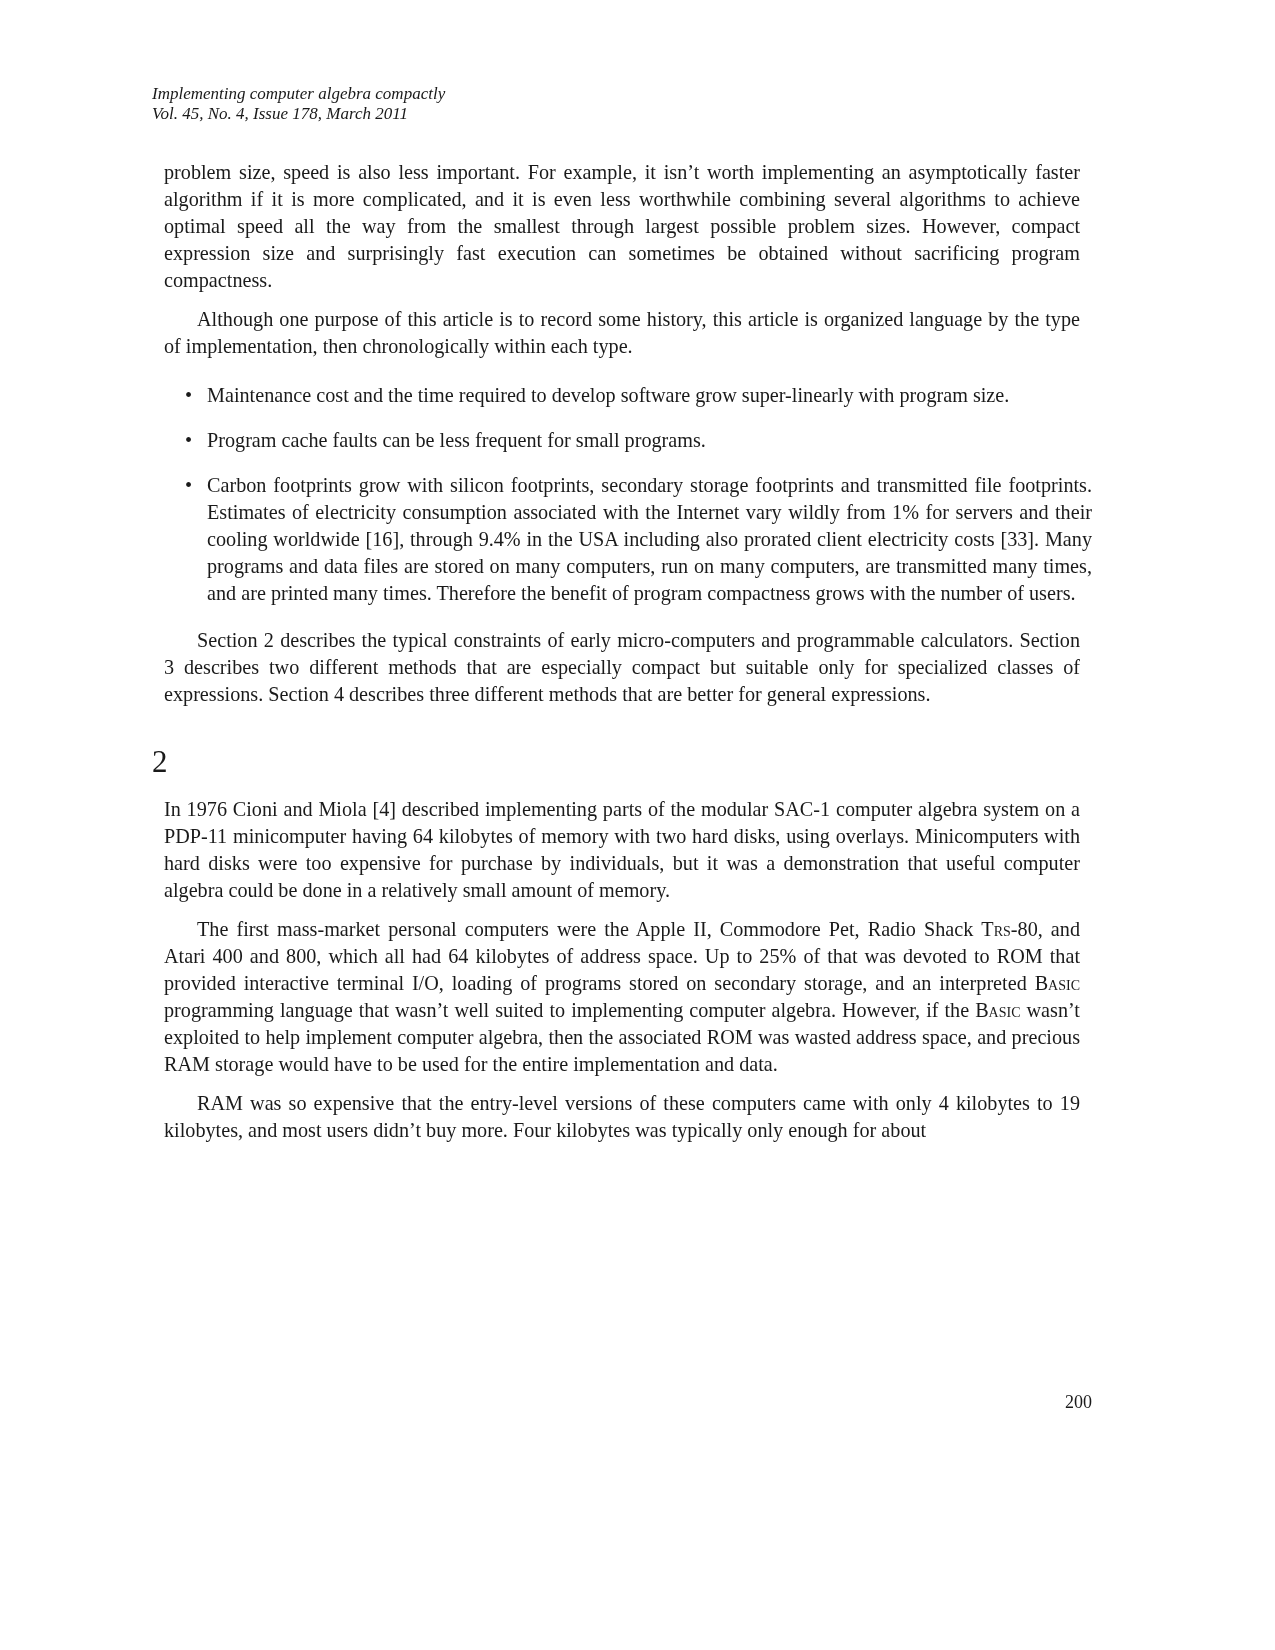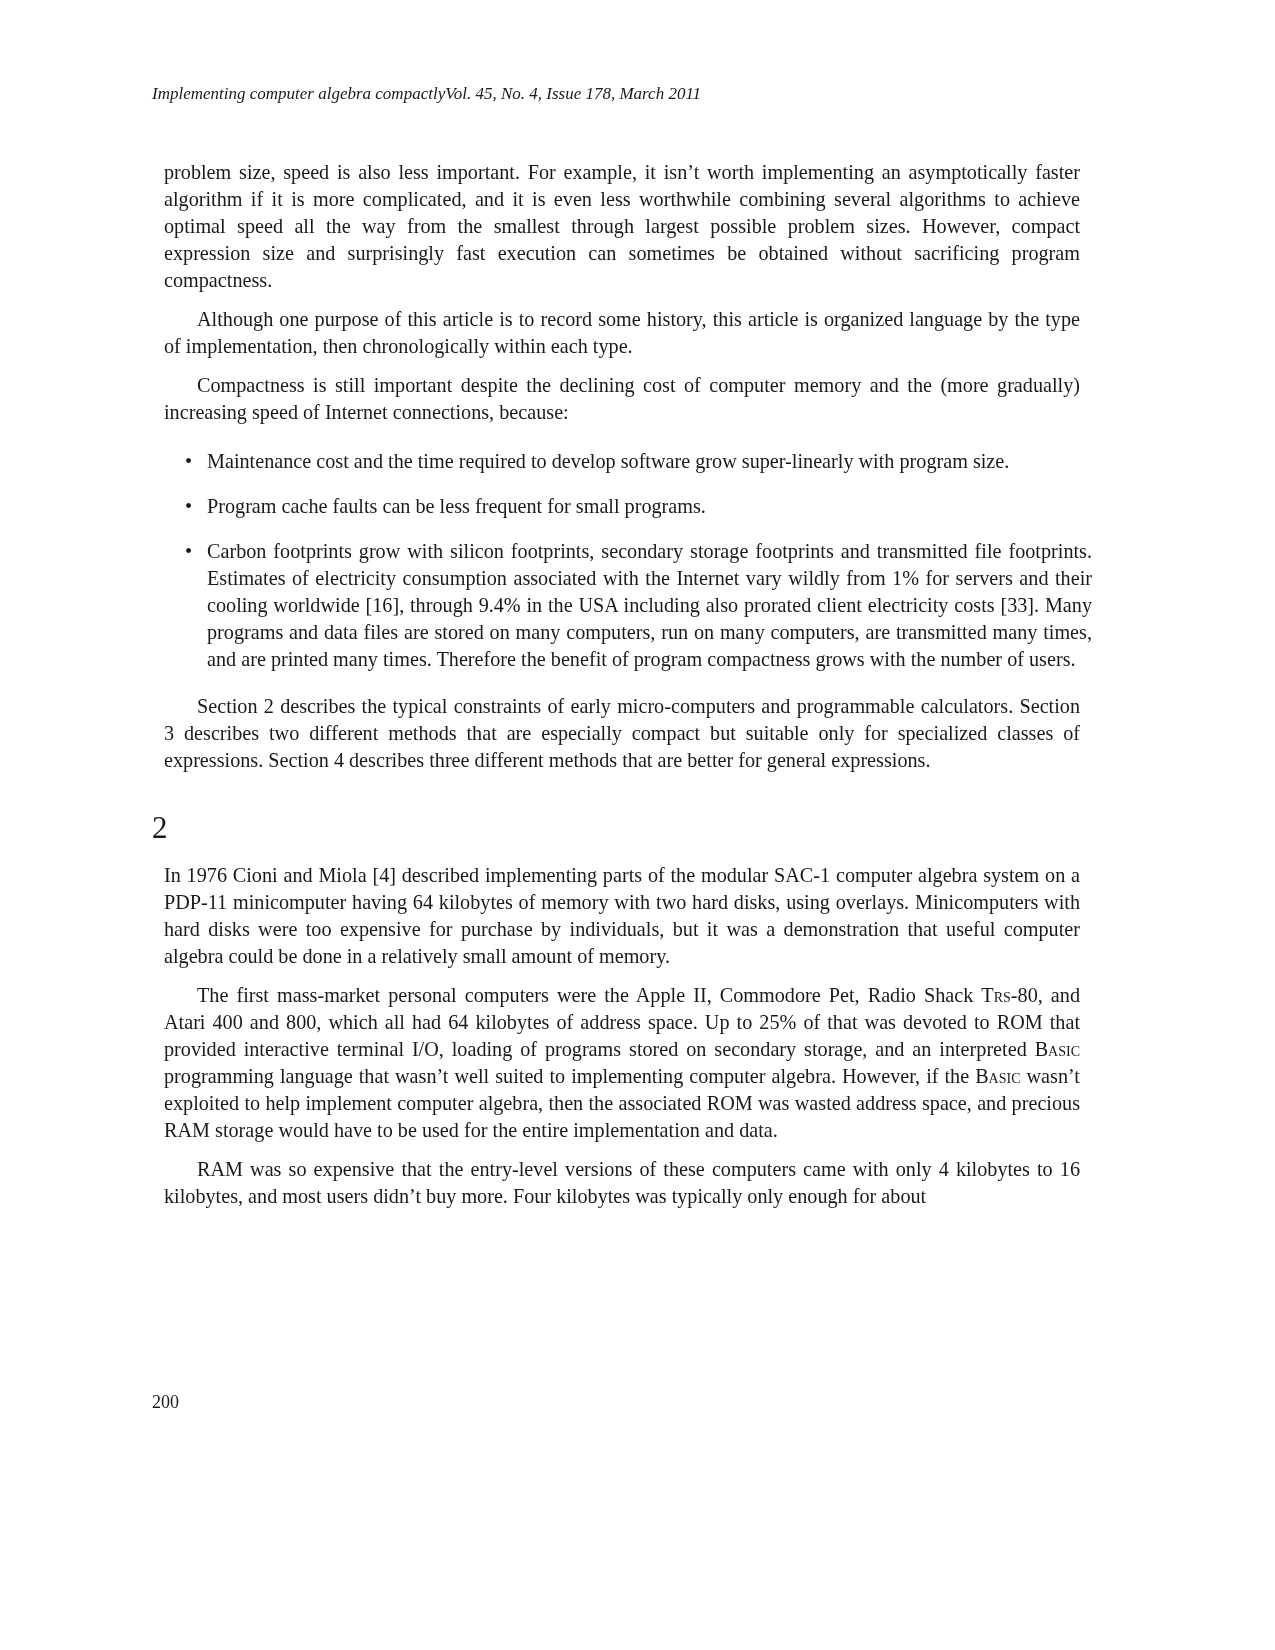--- a/index.html
+++ b/index.html
@@ -1,44 +1,43 @@
 <!DOCTYPE html>
 <html><head>
 <meta charset="utf-8">
 <style>
   html, body { margin: 0; padding: 0; background: #ffffff; }
   body { width: 1275px; height: 1650px; position: relative; overflow: hidden; color: #1a1a1a; }
   .page { position: absolute; left: 152px; top: 0; width: 940px; font-family: "Liberation Serif", "DejaVu Serif", serif; }
-  .running-head { position: absolute; top: 84px; left: 0; width: 940px; display: flex; font-style: italic; font-size: 17px; }
+  .running-head { position: absolute; top: 84px; left: 0; width: 940px; display: flex; justify-content: space-between; font-style: italic; font-size: 17px; flex-direction: column; }
   .body { position: absolute; top: 147px; left: 0; width: 940px; font-size: 20.2px; line-height: 27px; text-align: justify; }
   .body p { margin: 12px; }
   .indent { text-indent: 33px; }
   ul.bullets { list-style: none; margin: 22px 0 20px 0; padding: 0 0 0 55px; }
   ul.bullets li { position: relative; margin-bottom: 18px; }
   ul.bullets li:last-child { margin-bottom: 0; }
   ul.bullets li .bullet { position: absolute; left: -22px; top: 0; }
   .section-heading { font-size: 31px; font-weight: normal; margin: 36px 0 16px 0; line-height: 36px; display: flex; }
   .section-heading .num { width: 53px; }
   .it { }
   .sc { font-variant: small-caps; }
-  .page-number { position: absolute; top: 1392px; left: 0; width: 940px; text-align: left; font-size: 18px; }
+  .page-number { position: absolute; top: 1392px; left: 0; width: 940px; text-align: right; font-size: 18px; }
 </style>
 </head>
 <body>
 
 <div class="page">
   <div class="running-head">
     <span>Implementing computer algebra compactly</span>
     <span>Vol. 45, No. 4, Issue 178, March 2011</span>
   </div>
 
   <div class="body">
     <p>problem size, speed is also less important. For example, it isn’t worth implementing an asymptotically faster algorithm if it is more complicated, and it is even less worthwhile combining several algorithms to achieve optimal speed all the way from the smallest through largest possible problem sizes. However, compact expression size and surprisingly fast execution can sometimes be obtained without sacrificing program compactness.</p>
     <p class="indent">Although one purpose of this article is to record some history, this article is organized language by the type of implementation, then chronologically within each type.</p>
-    <p class="indent">Compactness is still important despite the declining cost of computer memory and the (more gradually) increasing speed of Internet connections, because:</p>
 
     <ul class="bullets">
       <li>
         <span class="bullet">•</span>
         <span>Maintenance cost and the time required to develop software grow super-linearly with program size.</span>
       </li>
       <li>
         <span class="bullet">•</span>
         <span>Program cache faults can be less frequent for small programs.</span>
       </li>
@@ -49,17 +48,17 @@
     </ul>
 
     <p class="indent">Section 2 describes the typical constraints of early micro-computers and programmable calculators. Section 3 describes two different methods that are especially compact but suitable only for specialized classes of expressions. Section 4 describes three different methods that are better for general expressions.</p>
 
     <h2 class="section-heading">
       <span class="num">2</span>
     </h2>
 
     <p>In 1976 Cioni and Miola [4] described implementing parts of the modular SAC-1 computer algebra system on a PDP-11 minicomputer having 64 kilobytes of memory with two hard disks, using overlays. Minicomputers with hard disks were too expensive for purchase by individuals, but it was a demonstration that useful computer algebra could be done in a relatively small amount of memory.</p>
     <p class="indent"><span>The first </span><span class="it">mass-market</span><span> personal computers were the Apple II, Commodore Pet, Radio Shack </span><span class="sc">Trs</span><span>-80, and Atari 400 and 800, which all had 64 kilobytes of address space. Up to 25% of that was devoted to ROM that provided interactive terminal I/O, loading of programs stored on secondary storage, and an interpreted </span><span class="sc">Basic</span><span> programming language that wasn’t well suited to implementing computer algebra. However, if the </span><span class="sc">Basic</span><span> wasn’t exploited to help implement computer algebra, then the associated ROM was wasted address space, and precious RAM storage would have to be used for the entire implementation and data.</span></p>
-    <p class="indent">RAM was so expensive that the entry-level versions of these computers came with only 4 kilobytes to 16 kilobytes, and most users didn’t buy more. Four kilobytes was typically only enough for about</p>
+    <p class="indent">RAM was so expensive that the entry-level versions of these computers came with only 4 kilobytes to 19 kilobytes, and most users didn’t buy more. Four kilobytes was typically only enough for about</p>
   </div>
 
   <div class="page-number">200</div>
 </div>
 
 </body></html>

